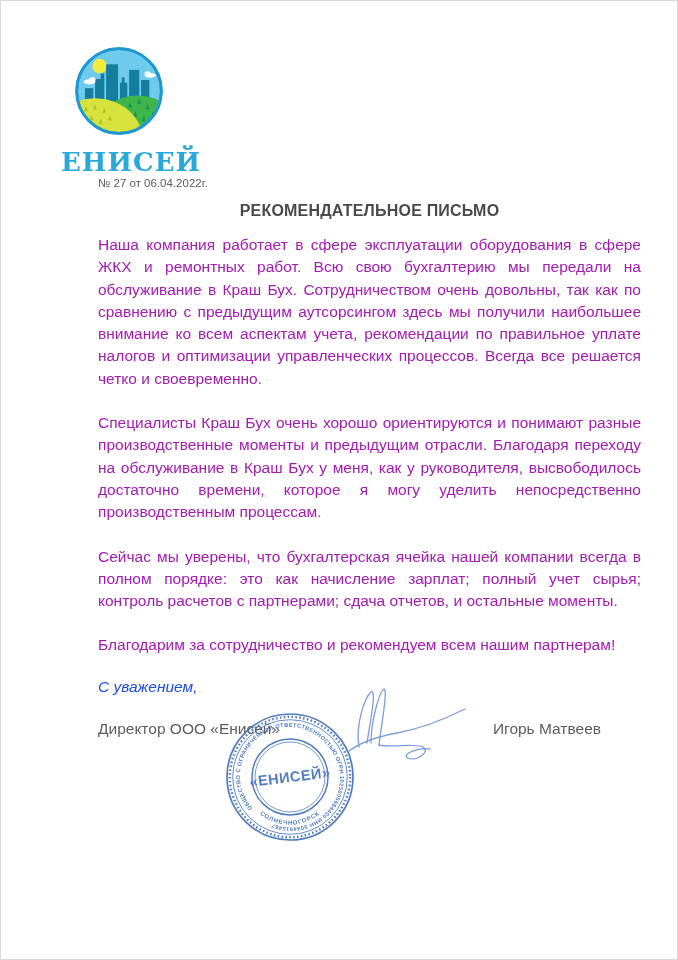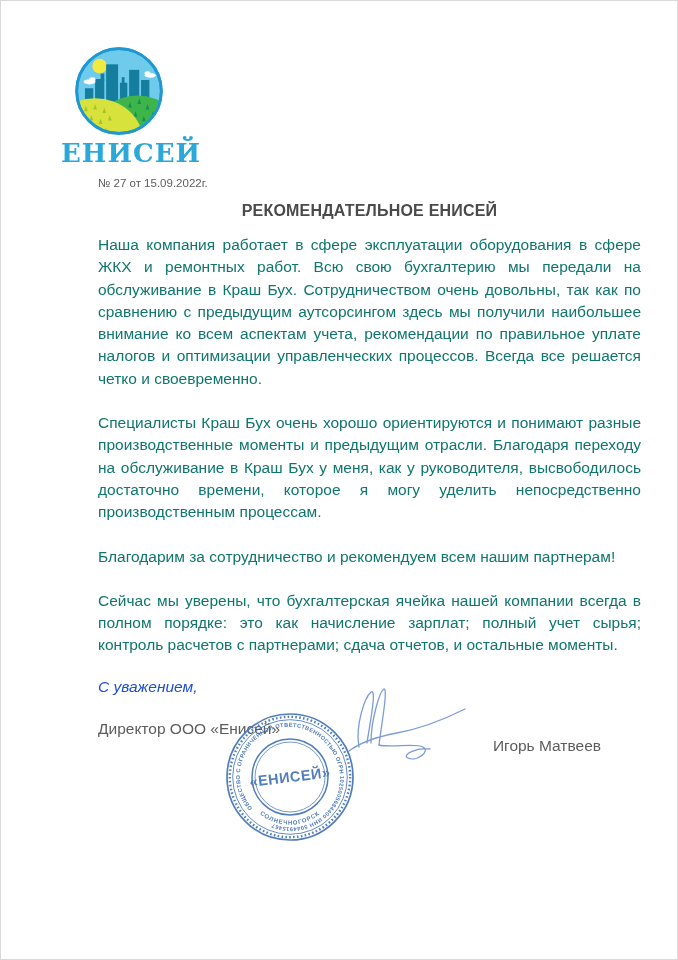--- a/index.html
+++ b/index.html
@@ -8,51 +8,51 @@
     width:676px;height:958px;
     background:#ffffff;
     border:1px solid #d9d9d9;
     overflow:hidden;
     font-family:"Liberation Sans", sans-serif;
   }
   
   .logo-block{position:absolute;left:60px;top:44px;width:116px;text-align:center;}
   .logo-block svg{display:block;margin:0 auto;}
   .wordmark{
-    margin-top:1px;
+    margin-top:10px;
     font-family:"DejaVu Serif", serif;
     font-weight:bold;
     font-size:26px;
     letter-spacing:1px;
     color:#2ba8da;
     white-space:nowrap;
   }
   
   .ref-line{position:absolute;left:97px;top:176px;font-size:11.5px;color:#5c5c5c;}
   .doc-title{
     position:absolute;left:97px;top:201px;width:543px;
     text-align:center;font-weight:bold;font-size:16px;color:#4a4a4a;
     letter-spacing:0.2px;
   }
   .body-text{
     position:absolute;left:97px;top:233px;width:543px;
-    font-size:15.5px;line-height:22.3px;color:#0f766e;
+    font-size:15.5px;line-height:22.3px;color:#a21caf;
     text-align:justify;
   }
   .body-text p{margin:0 0 22px 0;}
   .regards{
     position:absolute;left:97px;top:677px;
     font-size:15.5px;color:#1d4ed8;font-style:italic;
   }
   .signer-row{
     position:absolute;left:97px;top:719px;width:543px;
     display:flex;justify-content:space-between;align-items:flex-start;
     font-size:15.5px;color:#5c5c5c;
   }
-  .signer-name{margin-right:40px;margin-top:17px;}
+  .signer-name{margin-right:40px;}
   
   .stamp{position:absolute;left:213px;top:700px;opacity:0.92;}
   .signature{position:absolute;left:328px;top:680px;}
 </style>
 </head>
 <body>
 
 <div class="page">
 
   <div class="logo-block">
@@ -108,29 +108,29 @@
             <polygon points="16,88 18,94 14,94"></polygon>
           <polygon points="26,90 28,96 24,96"></polygon>
             <polygon points="36,90 38,96 34,96"></polygon>
         </g>
       </g>
       <circle cx="50" cy="50" r="46" fill="none" stroke="#1f98d2" stroke-width="3"></circle>
     </svg>
     <div class="wordmark">ЕНИСЕЙ</div>
   </div>
 
-  <div class="ref-line">№ 27 от 15.09.2022г.</div>
+  <div class="ref-line">№ 27 от 06.04.2022г.</div>
 
-  <div class="doc-title">РЕКОМЕНДАТЕЛЬНОЕ ЕНИСЕЙ</div>
+  <div class="doc-title">РЕКОМЕНДАТЕЛЬНОЕ ПИСЬМО</div>
 
   <div class="body-text">
     <p>Наша компания работает в сфере эксплуатации оборудования в сфере ЖКХ и ремонтных работ. Всю свою бухгалтерию мы передали на обслуживание в Краш Бух. Сотрудничеством очень довольны, так как по сравнению с предыдущим аутсорсингом здесь мы получили наибольшее внимание ко всем аспектам учета, рекомендации по правильное уплате налогов и оптимизации управленческих процессов. Всегда все решается четко и своевременно.</p>
     <p>Специалисты Краш Бух очень хорошо ориентируются и понимают разные производственные моменты и предыдущим отрасли. Благодаря переходу на обслуживание в Краш Бух у меня, как у руководителя, высвободилось достаточно времени, которое я могу уделить непосредственно производственным процессам.</p>
+    <p>Сейчас мы уверены, что бухгалтерская ячейка нашей компании всегда в полном порядке: это как начисление зарплат; полный учет сырья; контроль расчетов с партнерами; сдача отчетов, и остальные моменты.</p>
     <p>Благодарим за сотрудничество и рекомендуем всем нашим партнерам!</p>
-    <p>Сейчас мы уверены, что бухгалтерская ячейка нашей компании всегда в полном порядке: это как начисление зарплат; полный учет сырья; контроль расчетов с партнерами; сдача отчетов, и остальные моменты.</p>
   </div>
 
   <div class="regards">С уважением,</div>
 
   <div class="signer-row">
     <span>Директор ООО «Енисей»</span>
     <span class="signer-name">Игорь Матвеев</span>
   </div>
 
   <svg class="signature" width="150" height="95" viewBox="0 0 150 95" fill="none" stroke="#7b9cd6" stroke-width="1.3" stroke-linecap="round">

